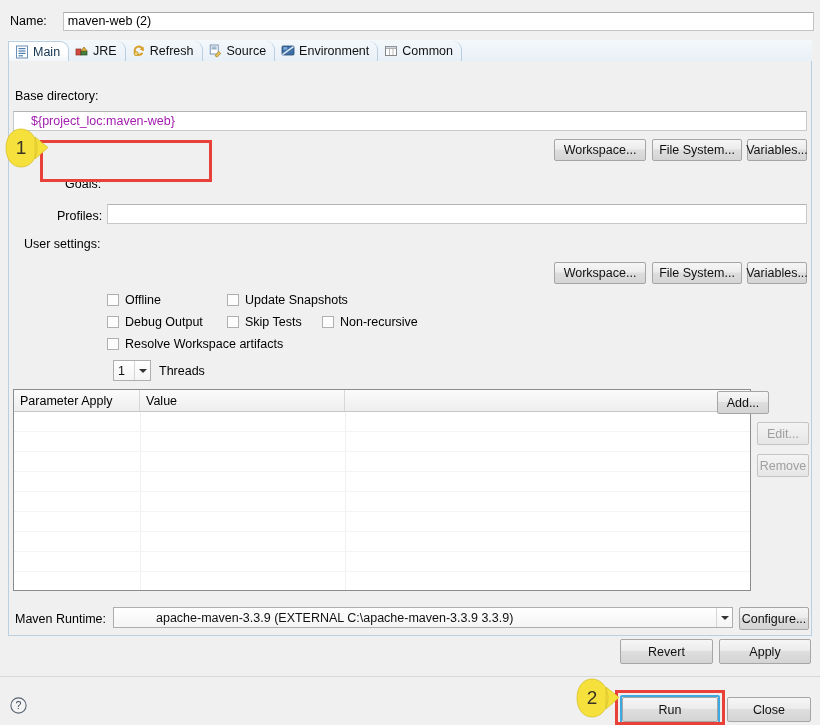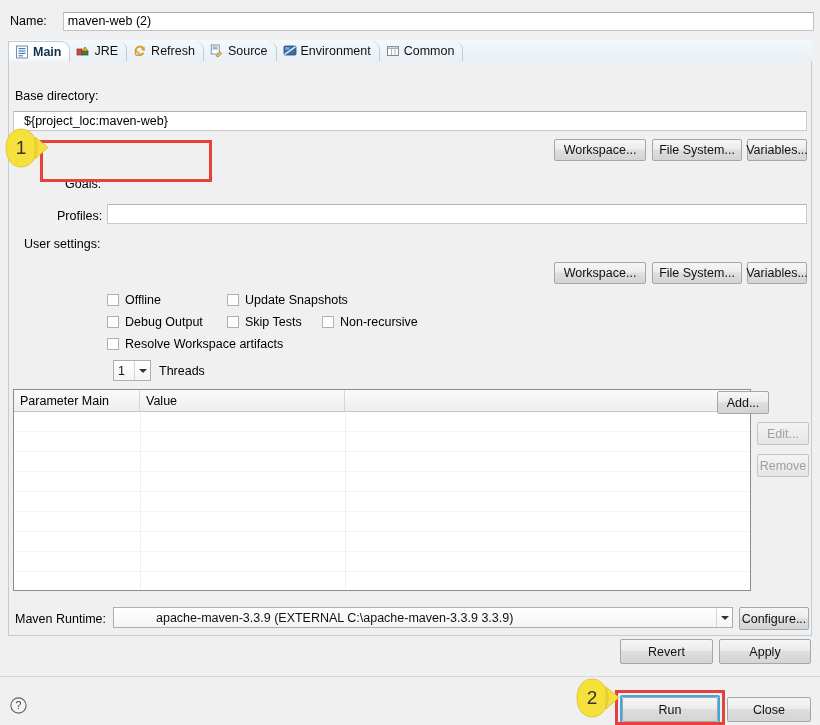--- a/index.html
+++ b/index.html
@@ -76,21 +76,21 @@
     border-top-right-radius: 9px;
     box-sizing: border-box;
     position: relative;
     background: transparent;
     color: #111;
   }
   .tab.active {
     background: linear-gradient(to bottom, #ffffff 0%, #ffffff 55%, #f2f6fa 100%);
     border-top: 1px solid #b9cfe0;
     border-left: 1px solid #b9cfe0;
-    font-weight: bold;
+    font-weight: normal;
     color: #12314f;
     height: 21px;
     margin-bottom: -1px;
     border-bottom: 1px solid #ffffff;
     justify-content: center;
   }
   .tab-icon {
     width: 14px; height: 14px;
     flex: 0 0 14px;
     display: block;
@@ -113,24 +113,24 @@
     white-space: nowrap;
   }
   .textfield {
     position: absolute;
     background: #ffffff;
     border: 1px solid #c9c9c9;
     border-top-color: #b4b4b4;
     box-sizing: border-box;
     display: flex;
     align-items: center;
-    padding-left: 10px;
+    padding-left: 17px;
     font-size: 12.5px;
     height: 20px;
-    color: #000000;
+    color: #a21caf;
   }
 
   .btn {
     position: absolute;
     height: 22px;
     background: linear-gradient(to bottom, #f6f6f6 0%, #ececec 45%, #dedede 50%, #d4d4d4 100%);
     border: 1px solid #a6a6a6;
     border-radius: 2px;
     font-size: 12.5px;
     color: #111;
@@ -413,21 +413,21 @@
       <div class="combo" style="left:104px; top:299px; width:38px;">
         <span>1</span>
         <span class="arrow">
             <span class="tri-down"></span>
           </span>
       </div>
       <span class="field-label" style="left:150px; top:303px;">Threads</span>
 
       <div class="table" style="left:4px; top:328px; width:738px; height:202px;">
         <div class="thead">
-          <div class="th" style="width:126px;">Parameter Main</div>
+          <div class="th" style="width:126px;">Parameter Apply</div>
           <div class="th" style="width:205px;">Value</div>
           <div class="th" style="width:404px; border-right:none;"></div>
         </div>
         <div class="tbody" style="height:180px;">
           <div class="grid-v" style="left:126px;"></div>
           <div class="grid-v" style="left:331px;"></div>
           <div class="grid-h" style="top:19px;"></div>
           <div class="grid-h" style="top:39px;"></div>
           <div class="grid-h" style="top:59px;"></div>
           <div class="grid-h" style="top:79px;"></div>

